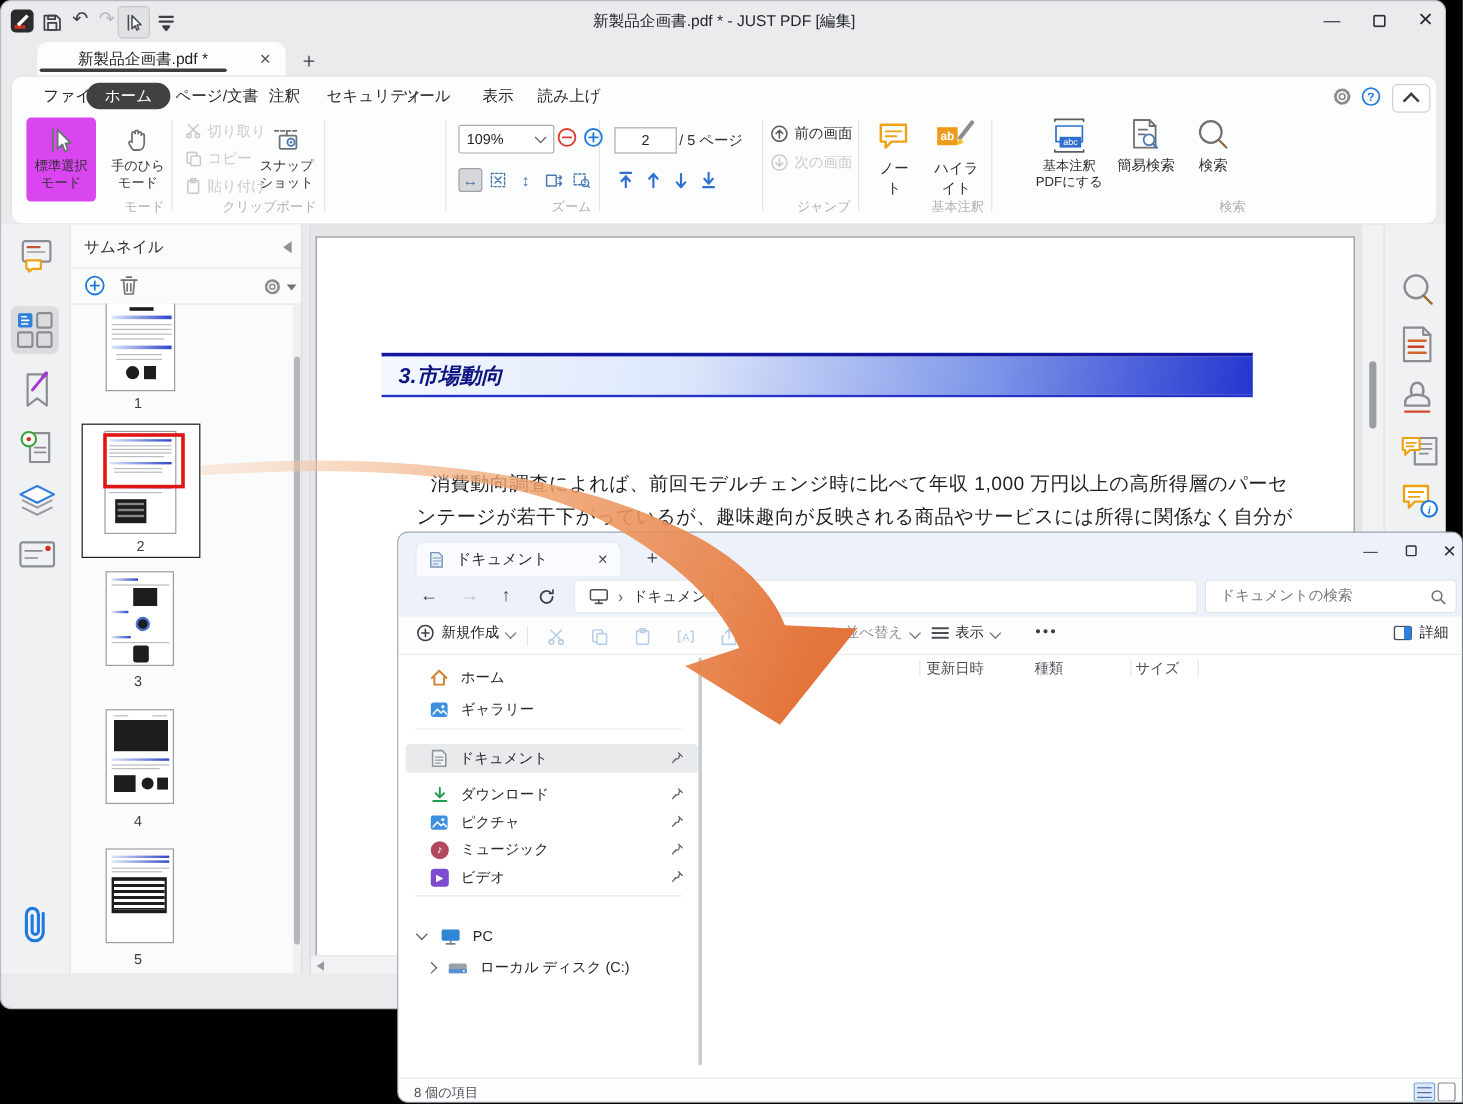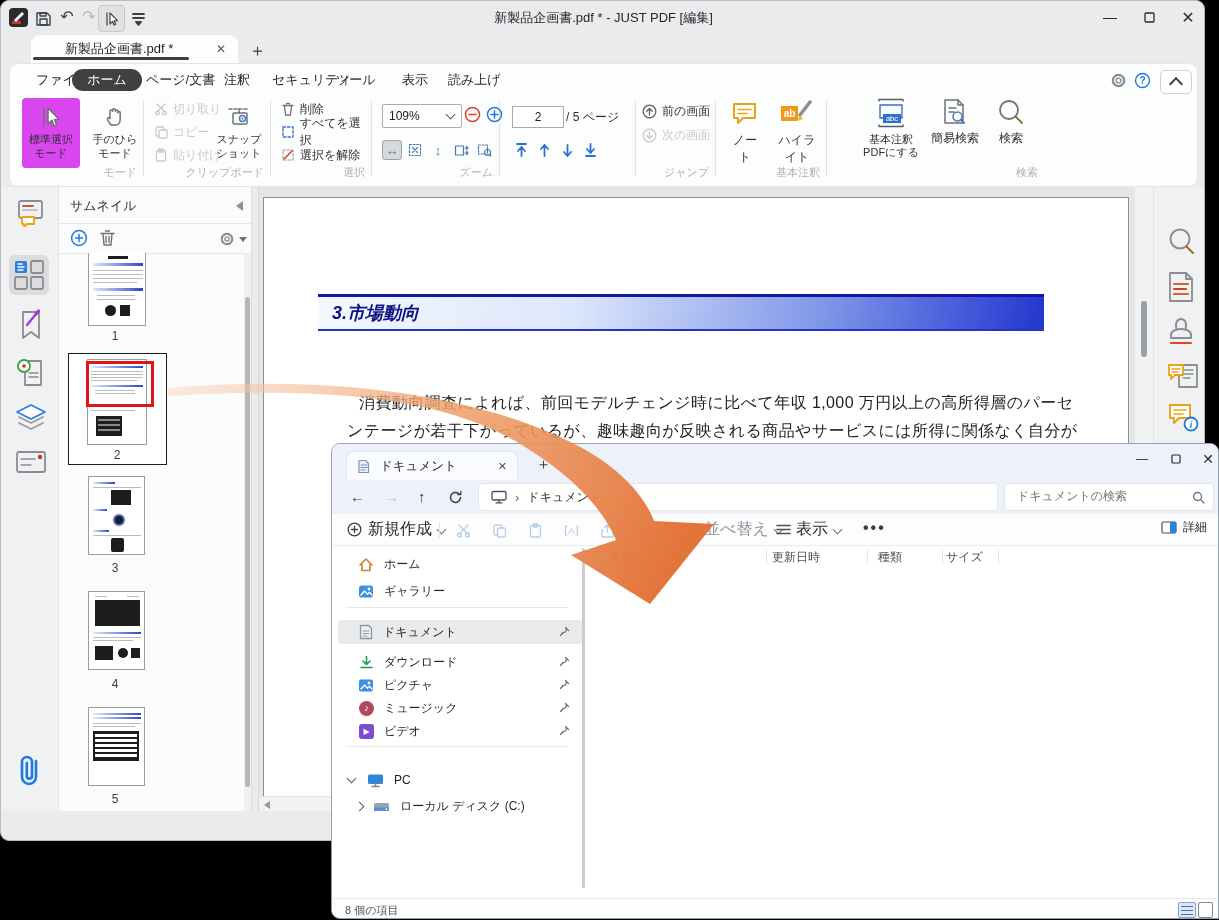--- a/index.html
+++ b/index.html
@@ -103,21 +103,21 @@
   .navic{position:absolute;top:44px;font-size:15px;color:#3b3f45;}
   .navic.dis{color:#bcc1c8;}
   #crumb{position:absolute;left:146px;top:39px;width:520px;height:28px;background:#fff;border:1px solid #e3e7ee;border-radius:4px;
          display:flex;align-items:center;font-size:12px;color:#2b2f34;box-sizing:border-box;}
   #crumb .sep{color:#5c626a;margin:0 8px;font-size:13px;}
   #esearch{position:absolute;left:672px;top:39px;width:210px;height:28px;background:#fff;border:1px solid #dfe3ea;border-radius:4px;box-sizing:border-box;}
   #esearch input{position:absolute;left:10px;top:4px;width:170px;border:none;outline:none;font-size:12px;color:#14532d;
                  font-family:"Liberation Sans","DejaVu Sans",sans-serif;background:transparent;}
   #esearch .mag{position:absolute;right:8px;top:7px;}
   #etoolbar{position:absolute;left:0;top:70px;width:888px;height:32px;background:#fdfdfe;border-bottom:1px solid #e8eaed;box-sizing:border-box;}
-  .tbit{position:absolute;top:5px;display:flex;align-items:center;font-size:16px;color:#26292d;}
+  .tbit{position:absolute;top:5px;display:flex;align-items:center;font-size:12px;color:#26292d;}
   .tbit .chvdn{border-color:#6b7077;margin:0 0 0 6px;}
   .tbit.gray{color:#8d939b;}
   #edetails{position:absolute;left:829px;top:5px;display:flex;align-items:center;font-size:12px;color:#26292d;}
   #econtent{position:absolute;left:0;top:102px;width:888px;height:352px;background:#fff;}
   .srow{position:absolute;left:6px;width:244px;height:24px;display:flex;align-items:center;}
   .srow .lbl{font-size:12px;color:#24272b;margin-left:10px;}
   .srow.sel{background:#e9eaec;border-radius:4px;}
   .srow .pin{position:absolute;right:12px;top:6px;}
   .sdiv{position:absolute;left:14px;width:222px;height:1px;background:#e8e9eb;}
   .schv{width:6px;height:6px;border-right:1.5px solid #5b6066;border-bottom:1.5px solid #5b6066;display:inline-block;}
@@ -275,44 +275,20 @@
               <circle cx="16.5" cy="13.5" r="3" stroke="#4a7ab0"></circle>
               <circle cx="16.5" cy="13.5" r="1.1" fill="#4a7ab0" stroke="none"></circle>
             </svg>
         </div>
         <div class="l1">スナップ</div>
         <div class="l2">ショット</div>
       </div>
       <div class="glabel">クリップボード</div>
     </div>
 
-    <div class="rgroup" style="left:263px;width:98px;">
-      <div class="smrow" style="left:8px;top:4px;">
-        <svg width="14" height="14" stroke="#6e7276" stroke-width="1.3">
-            <line x1="2" y1="3.5" x2="12" y2="3.5"></line>
-            <line x1="5.5" y1="1.5" x2="8.5" y2="1.5"></line>
-            <path d="M3.5 3.5 l1 9.5 h5 l1-9.5"></path>
-          </svg>
-        <span class="t">削除</span>
-      </div>
-      <div class="smrow" style="left:8px;top:27px;">
-        <svg width="14" height="14" stroke="#2f6fd0" stroke-width="1.3">
-            <rect x="2" y="2" width="10" height="10" stroke-dasharray="2.5 2"></rect>
-          </svg>
-        <span class="t">すべてを選択</span>
-      </div>
-      <div class="smrow" style="left:8px;top:50px;">
-        <svg width="14" height="14">
-            <rect x="2" y="2" width="10" height="10" stroke="#9a9da0" stroke-width="1.2" stroke-dasharray="2.5 2"></rect>
-            <line x1="3" y1="11" x2="11" y2="3" stroke="#e23b2e" stroke-width="1.6"></line>
-          </svg>
-        <span class="t">選択を解除</span>
-      </div>
-      <div class="glabel">選択</div>
-    </div>
 
     <div class="rgroup" style="left:364px;width:125px;">
       <div class="combo" style="left:8px;top:8px;">
         <span>109%</span>
         <div class="chvdn"></div>
       </div>
       <div class="abs" style="left:90px;top:10px;">
         <svg width="17" height="17">
             <circle cx="8.5" cy="8.5" r="7" stroke="#e23b2e" stroke-width="1.5"></circle>
             <line x1="5" y1="8.5" x2="12" y2="8.5" stroke="#e23b2e" stroke-width="1.5"></line>
@@ -881,21 +857,21 @@
           </svg>
         <span class="lbl txt">ローカル ディスク (C:)</span>
       </div>
       <div id="ssb"></div>
     </div>
 
     <div id="elist">
       <div class="col" style="left:22px;">名前</div>
       <div id="sortcaret"></div>
       <div class="col" style="left:186px;">更新日時</div>
-      <div class="col" style="left:292px;text-align:right;">種類</div>
+      <div class="col" style="left:276px;text-align:right;">種類</div>
       <div class="col" style="left:360px;">サイズ</div>
       <div class="colsep" style="left:180px;"></div>
       <div class="colsep" style="left:281px;"></div>
       <div class="colsep" style="left:356px;"></div>
       <div class="colsep" style="left:412px;"></div>
     </div>
   </div>
 
   <div id="estatus">
     <div class="t txt">8 個の項目</div>

